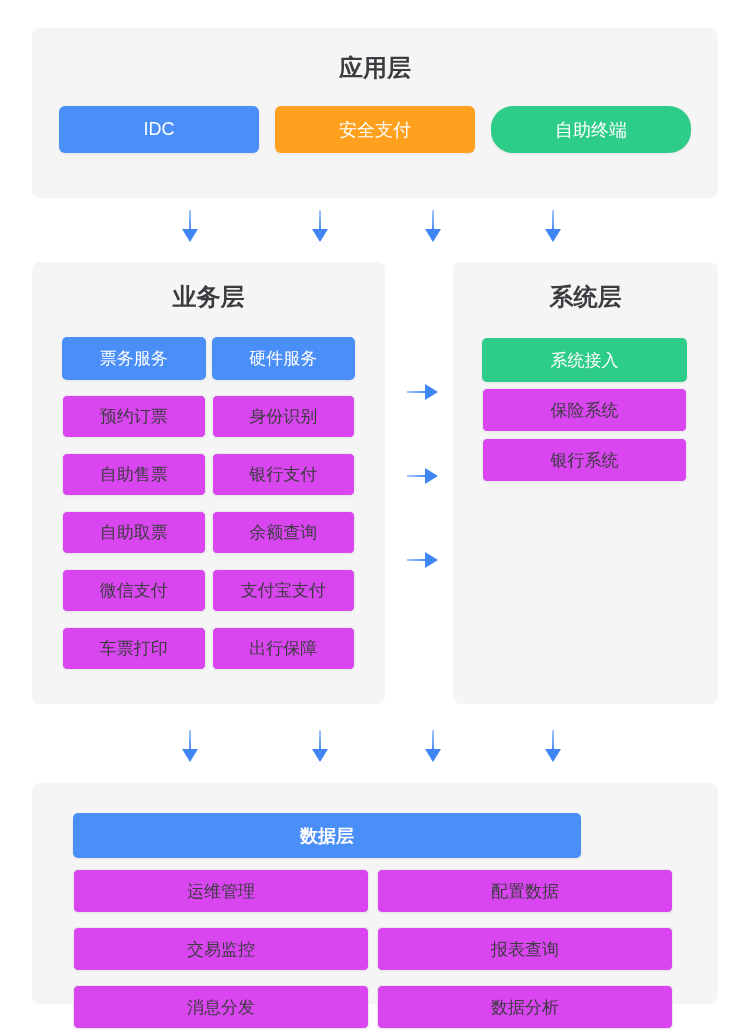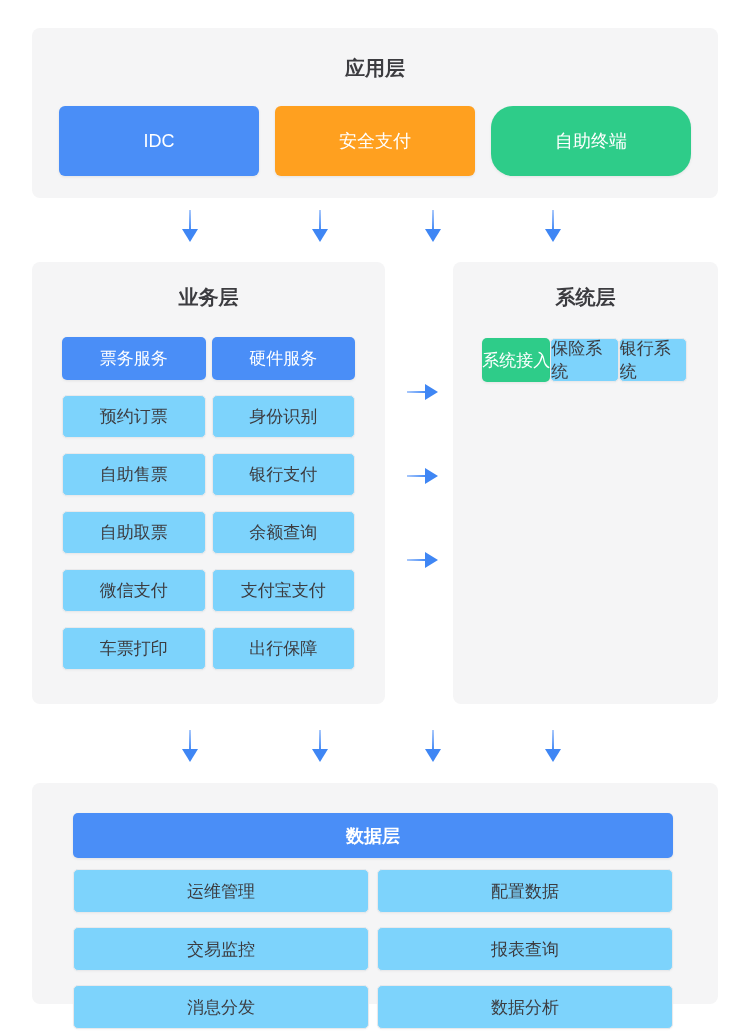--- a/index.html
+++ b/index.html
@@ -7,59 +7,59 @@
     --panel:#f5f5f6; --card-border:#e9e9eb; --ink:#3c3c40;
     --arrow-head:#3f86f4; --arrow-tail:#a9c8fb;
   }
   *{margin:0;padding:0;box-sizing:border-box;}
   html,body{background:#ffffff;}
   body{font-family:"Liberation Sans","DejaVu Sans",sans-serif;}
   #stage{position:relative;width:750px;height:1032px;background:#ffffff;overflow:hidden;}
 
   .panel{position:absolute;background:var(--panel);border-radius:8px;}
   .panel-title{position:absolute;left:0;right:0;text-align:center;
-    font-size:20px;font-weight:bold;color:var(--ink);line-height:24px;}
+    font-size:24px;font-weight:bold;color:var(--ink);line-height:24px;}
 
   
   #app-panel{left:32px;top:28px;width:686px;height:170px;}
   #app-title{top:28px;}
   #app-nodes{position:absolute;left:27px;right:27px;top:78px;display:flex;gap:16px;}
-  .app-node{flex:1;height:70px;border-radius:6px;display:flex;align-items:center;justify-content:center;
+  .app-node{flex:1;height:47px;border-radius:6px;display:flex;align-items:center;justify-content:center;
     color:#fff;font-size:18px;box-shadow:0 1px 3px rgba(0,0,0,0.08);}
   .bg-blue{background:var(--blue);} .bg-orange{background:var(--orange);} .bg-green{background:var(--green);border-radius:22px;}
 
   
   .down-arrow{position:absolute;width:16px;height:32px;display:flex;flex-direction:column;align-items:center;}
   .down-arrow .tail{width:2px;height:19px;background:linear-gradient(180deg,var(--arrow-tail),var(--blue));}
   .down-arrow .head{width:0;height:0;border-left:8px solid transparent;border-right:8px solid transparent;
     border-top:13px solid var(--arrow-head);}
   .right-arrow{position:absolute;width:31px;height:16px;display:flex;flex-direction:row;align-items:center;}
   .right-arrow .tail{height:2px;width:18px;background:linear-gradient(90deg,var(--arrow-tail),var(--blue));}
   .right-arrow .head{width:0;height:0;border-top:8px solid transparent;border-bottom:8px solid transparent;
     border-left:13px solid var(--arrow-head);}
 
   
   #biz-panel{left:32px;top:262px;width:353px;height:442px;}
   #biz-title{top:23px;}
   #biz-grid{position:absolute;left:30px;right:30px;top:75px;display:grid;
     grid-template-columns:1fr 1fr;column-gap:6px;row-gap:15px;grid-auto-rows:43px;}
   .cell{border-radius:5px;display:flex;align-items:center;justify-content:center;font-size:17px;}
   .cell-accent{color:#fff;box-shadow:0 1px 3px rgba(0,0,0,0.08);}
-  .cell-white{background:#7dd3fc;border:1px solid var(--card-border);color:var(--ink);
+  .cell-white{background:#d946ef;border:1px solid var(--card-border);color:var(--ink);
     box-shadow:0 1px 2px rgba(0,0,0,0.03);}
 
   
   #sys-panel{left:453px;top:262px;width:265px;height:442px;}
   #sys-title{top:23px;}
   #sys-grid{position:absolute;left:29px;right:31px;top:76px;display:grid;
-    grid-template-columns:1fr 1fr 1fr;row-gap:6px;grid-auto-rows:44px;}
+    grid-template-columns:1fr;row-gap:6px;grid-auto-rows:44px;}
 
   
   #data-panel{left:32px;top:783px;width:686px;height:221px;}
-  #data-banner{position:absolute;left:41px;top:30px;width:600px;height:45px;background:var(--blue);
+  #data-banner{position:absolute;left:41px;top:30px;width:508px;height:45px;background:var(--blue);
     border-radius:5px;display:flex;align-items:center;justify-content:center;color:#fff;
     font-size:18px;font-weight:600;box-shadow:0 1px 3px rgba(0,0,0,0.08);}
   #data-grid{position:absolute;left:41px;top:86px;width:600px;display:grid;
     grid-template-columns:repeat(2,1fr);column-gap:8px;row-gap:14px;grid-auto-rows:44px;}
 </style>
 </head>
 <body>
 
 <div id="stage">
 

